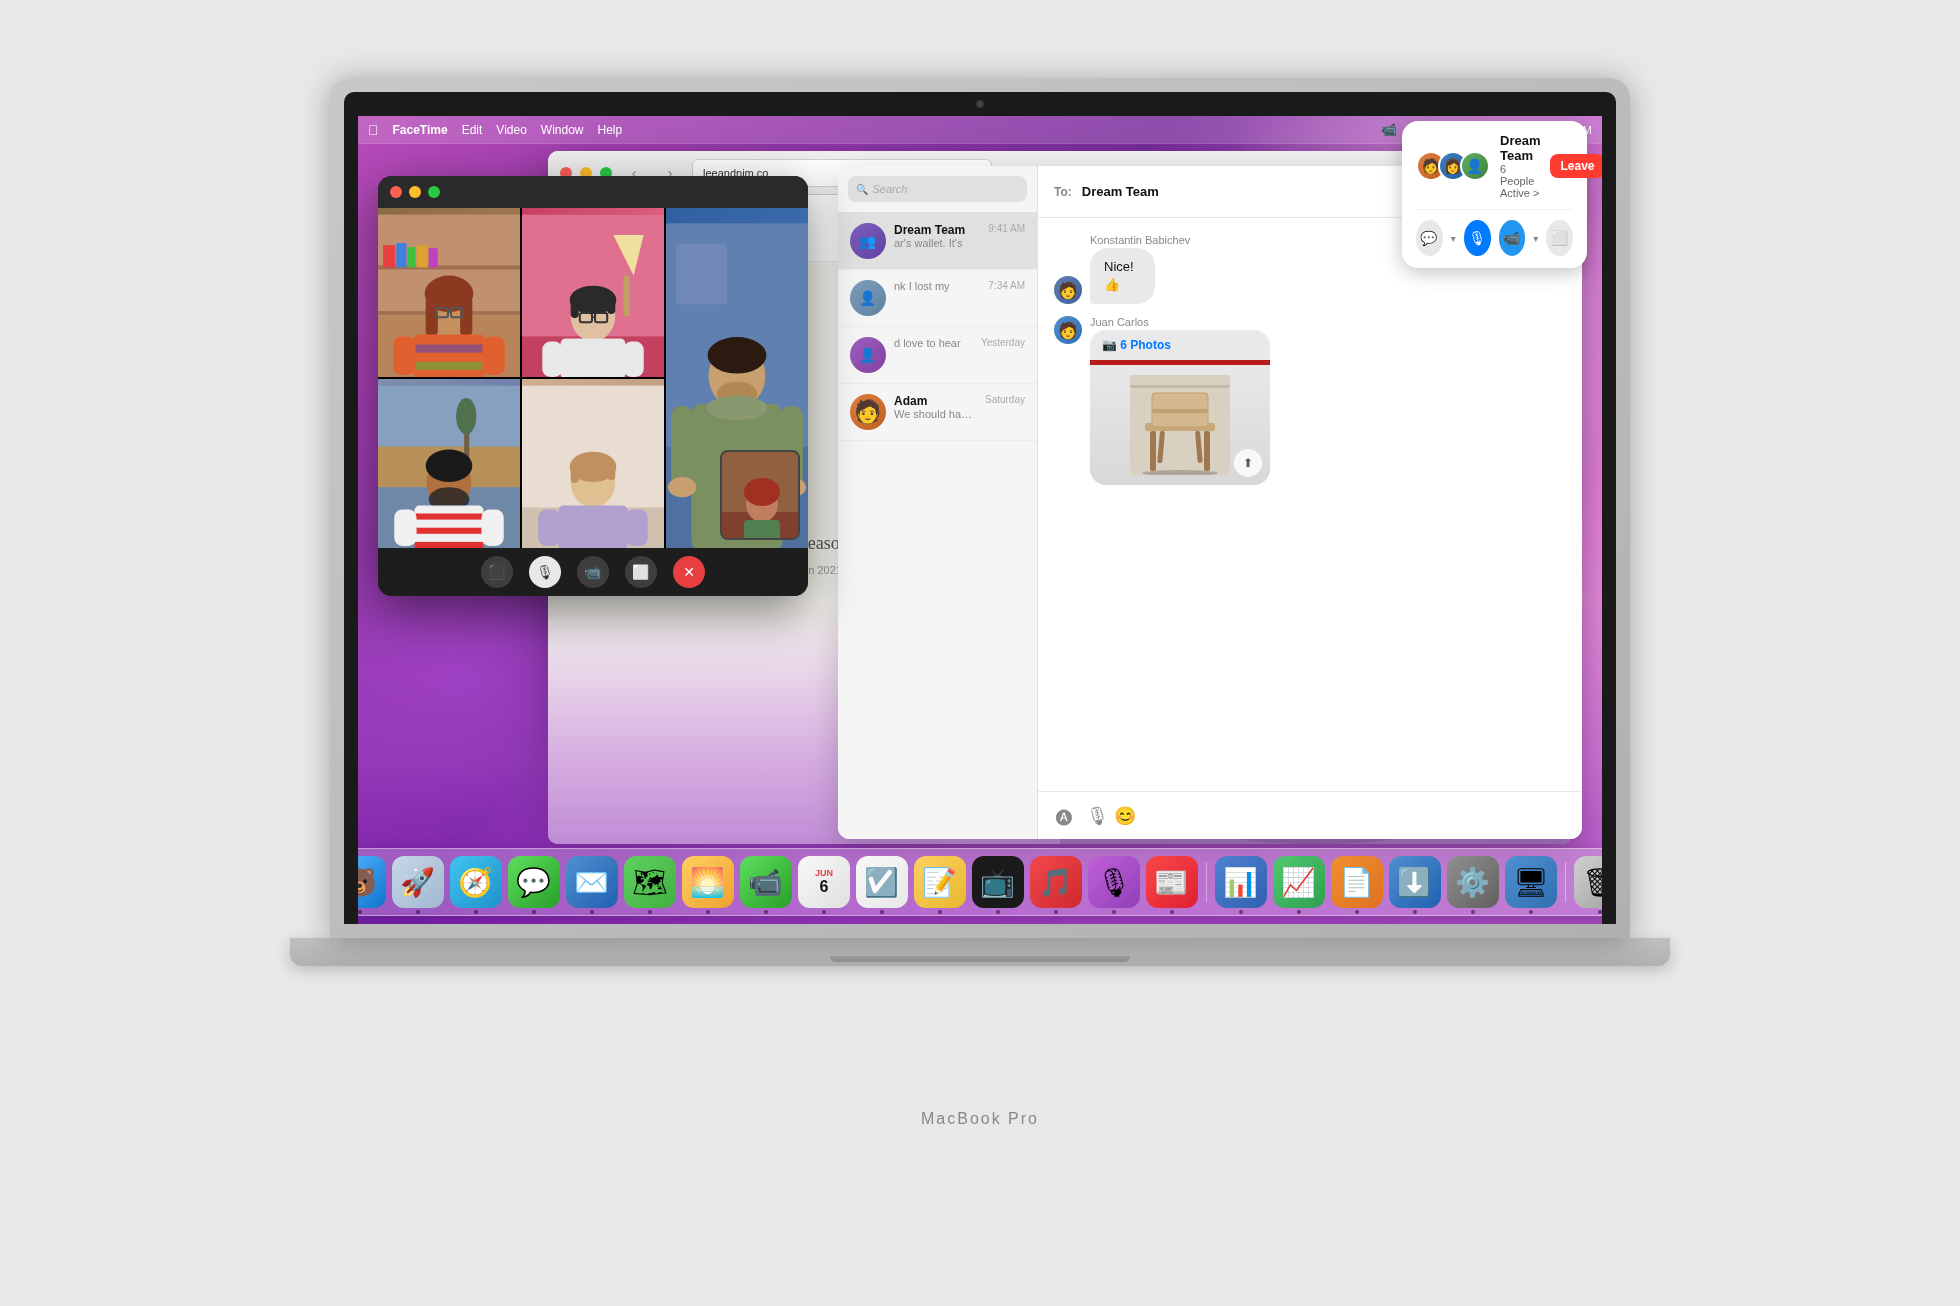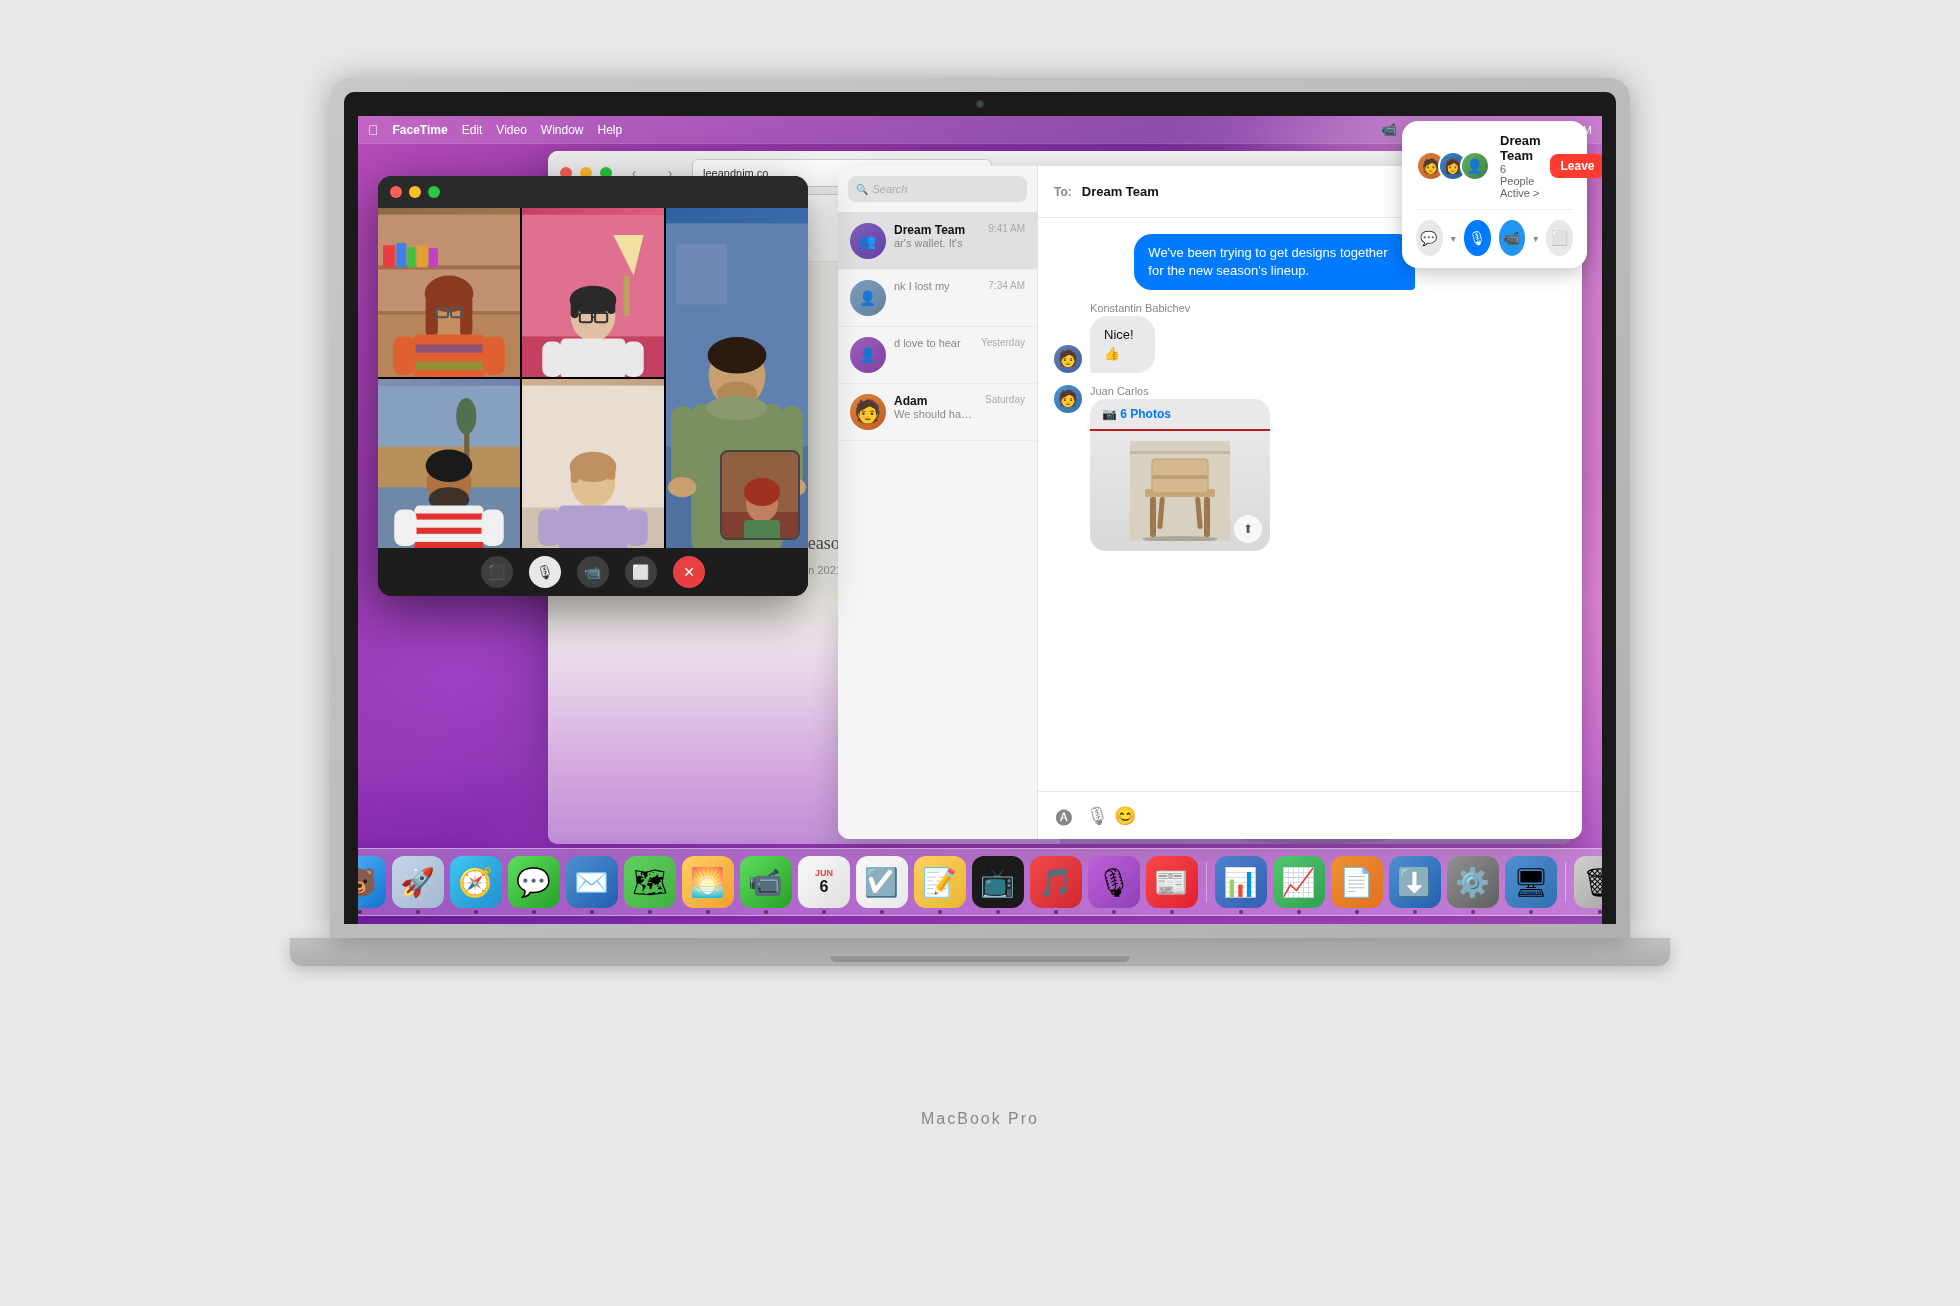--- a/index.html
+++ b/index.html
@@ -505,21 +505,21 @@
       border-radius: 16px;
       overflow: hidden;
       width: 180px;
       cursor: pointer;
     }
     .msg-photo-label {
       padding: 8px 12px;
       font-size: 12px;
       color: #007AFF;
       font-weight: 600;
-      border-bottom: 2px solid #b91c1c;
+      border-bottom: 5px solid #b91c1c;
     }
     .msg-photo-preview {
       width: 180px;
       height: 120px;
       background: linear-gradient(135deg, #d0c8b8, #c8c0a8);
       position: relative;
       overflow: hidden;
     }
     
     .chair-photo-bg {
@@ -1098,23 +1098,20 @@
               <span class="msg-chat-name">Dream Team</span>
               <div class="msg-header-actions">
                 <div class="msg-header-btn">✏️</div>
                 <div class="msg-header-btn blue">📹</div>
                 <div class="msg-header-btn info">ℹ️</div>
               </div>
             </div>
 
             <div class="msg-chat-body">
 
-              <div style="align-self:flex-end;">
-                <div class="msg-bubble sent">We've been trying to get designs together for the new season's lineup.</div>
-              </div>
 
               <div class="msg-sender-row">
                 <div class="msg-sender-avatar" style="background:linear-gradient(135deg,#6080b0,#4060a0);">🧑</div>
                 <div>
                   <div class="msg-sender-name">Konstantin Babichev</div>
                   <div class="msg-bubble received">Nice! 👍</div>
                 </div>
               </div>
 
 

